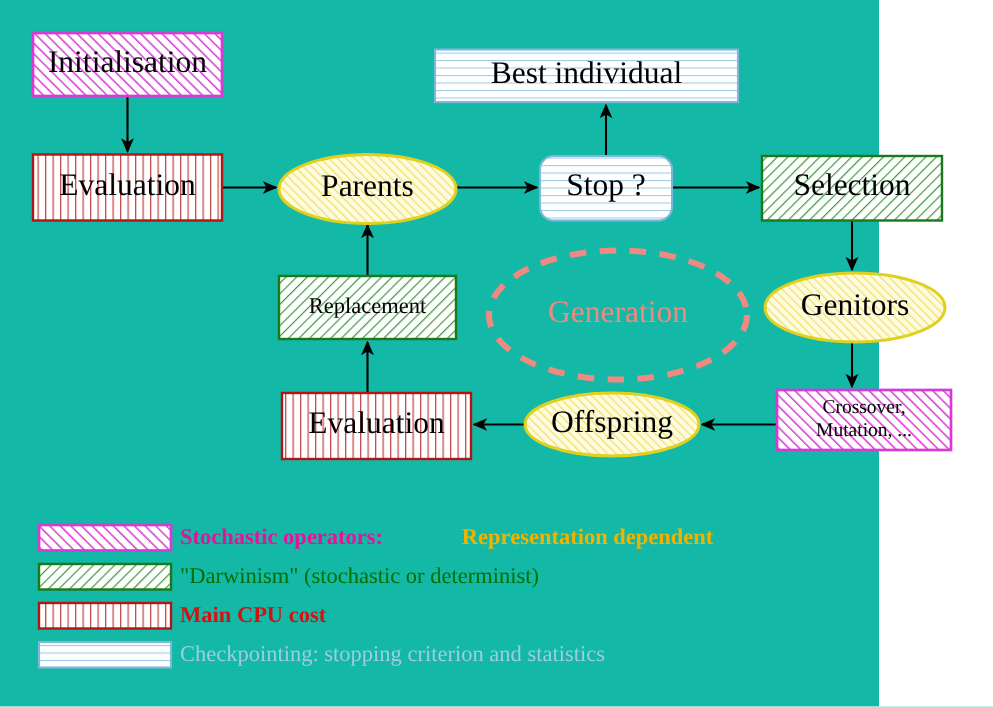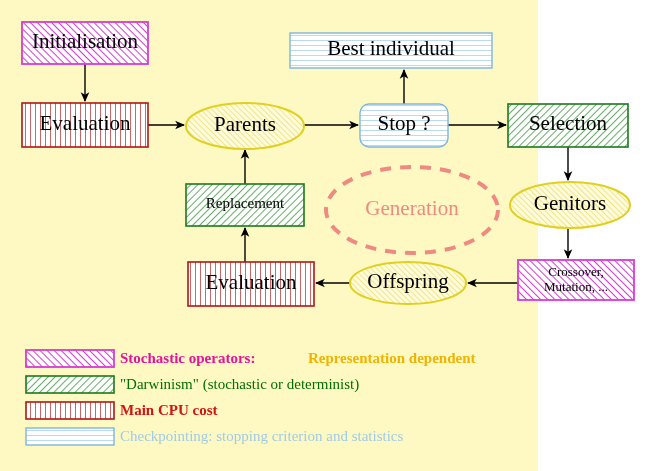--- a/index.html
+++ b/index.html
@@ -1,18 +1,18 @@
 <!DOCTYPE html>
 <html><head>
 <meta charset="utf-8">
 <style>
   html,body{margin:0;padding:0;background:#ffffff;}
   body{width:662px;height:471px;overflow:hidden;
        font-family:"Liberation Serif", serif;}
-  #stage{position:relative;width:538px;height:471px;background:#fef9c3;}
+  #stage{position:relative;width:586px;height:471px;background:#14b8a6;}
   svg#diagram{position:absolute;left:0;top:0;width:662px;height:471px;display:block;}
   .node-label{font-family:"Liberation Serif", serif;fill:#000;text-anchor:middle;dominant-baseline:middle;}
   .lbl-lg{font-size:21px;}
   .lbl-md{font-size:15px;}
   .lbl-sm{font-size:13px;}
   .gen-label{font-family:"Liberation Serif", serif;font-size:21px;text-anchor:middle;dominant-baseline:middle;}
   .legend-text{font-family:"Liberation Serif", serif;font-size:15px;font-weight:bold;dominant-baseline:middle;}
   .legend-text-plain{font-family:"Liberation Serif", serif;font-size:15px;dominant-baseline:middle;}
   .edge{stroke:#000;stroke-width:1.4;fill:none;}
 </style>

